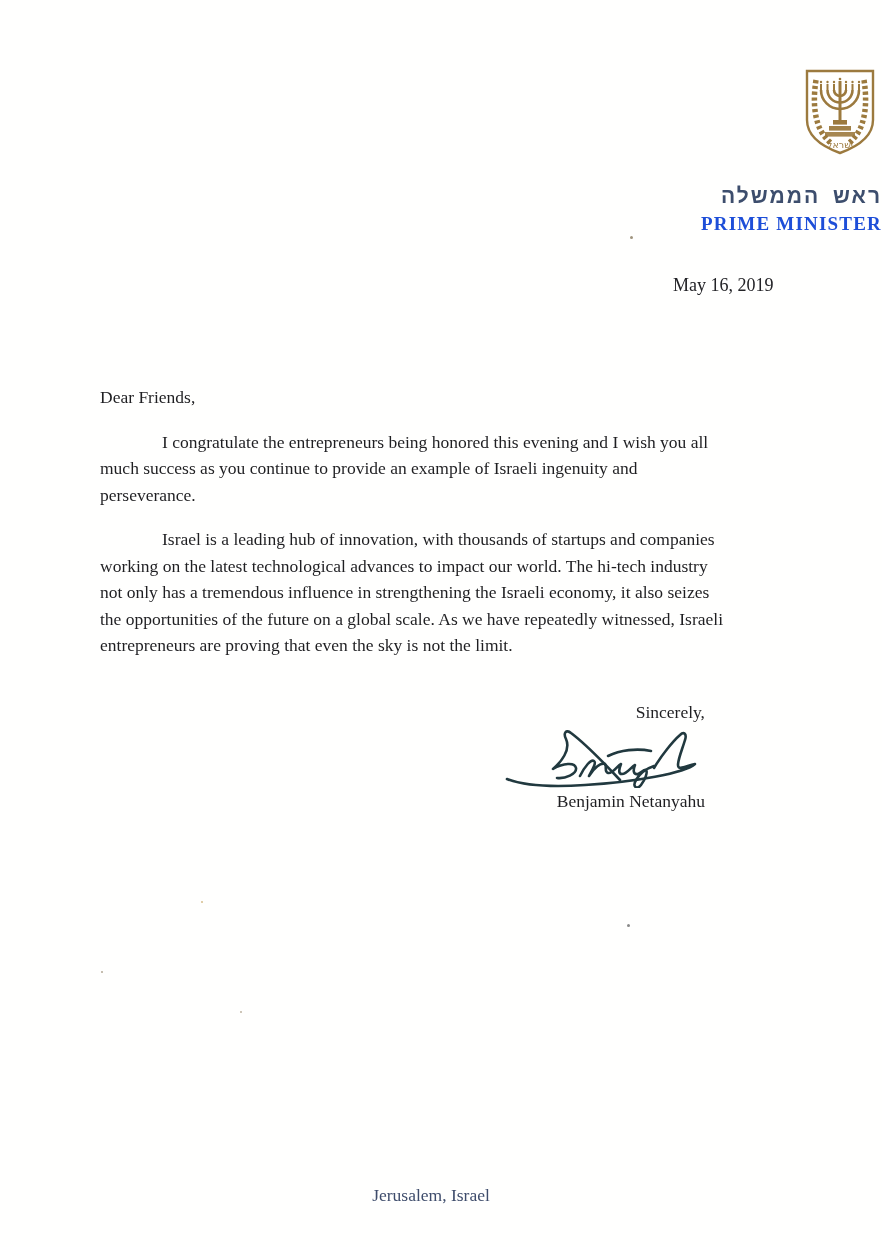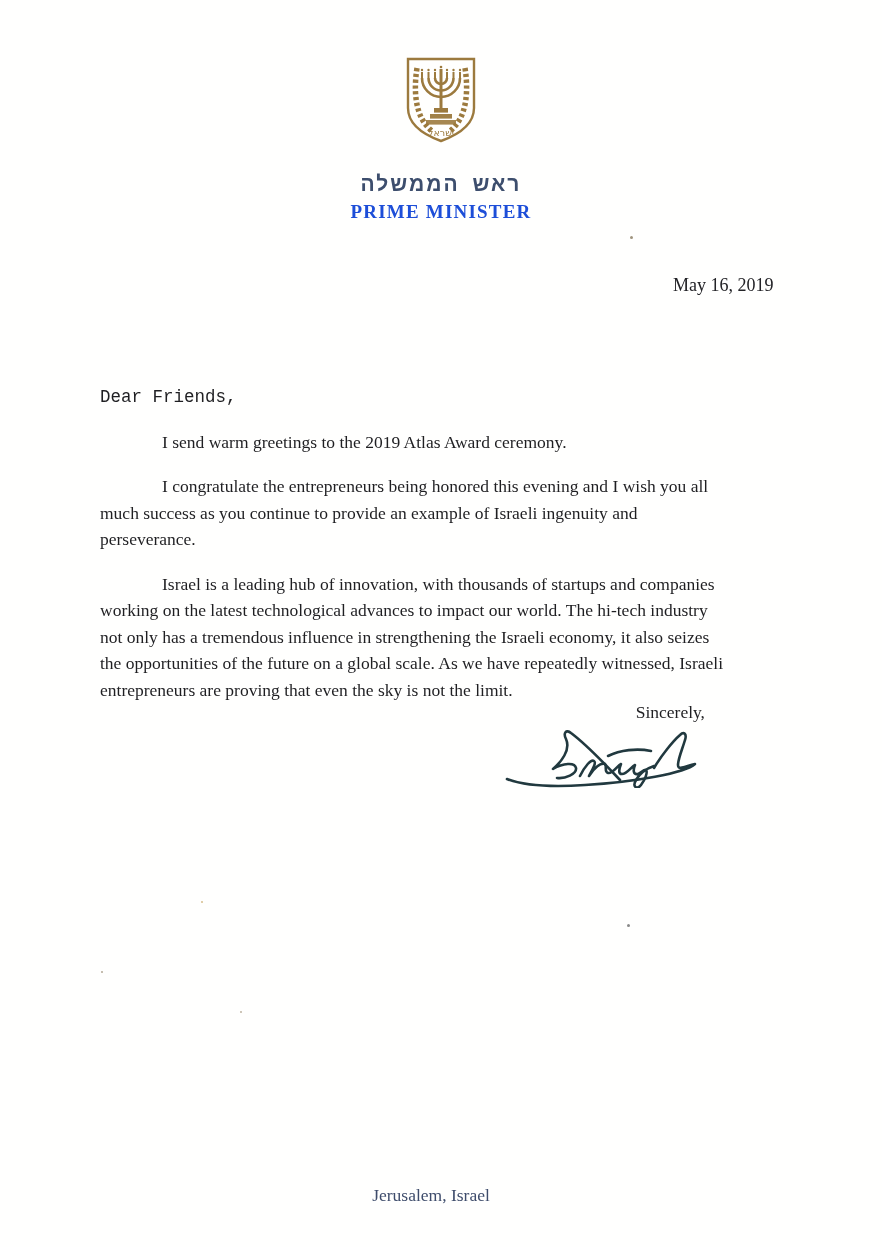--- a/index.html
+++ b/index.html
@@ -2,33 +2,33 @@
 <html><head>
 <meta charset="utf-8">
 <style>
   * { margin:0; padding:0; box-sizing:border-box; }
   html,body { background:#ffffff; }
   .page {
     position:relative; width:882px; height:1247px; background:#fffffe;
     font-family:"Liberation Serif", serif; color:#1f1f22; overflow:hidden;
   }
   
-  .letterhead { position:absolute; top:56px; left:0; width:100%; text-align:center; }
+  .letterhead { position:absolute; top:68px; left:0; width:100%; text-align:right; }
   .emblem-wrap { display:inline-block; width:84px; height:88px; }
   .hebrew-title {
     margin-top:24px; font-family:Liberation Sans, sans-serif; font-weight:bold;
     font-size:21px; letter-spacing:2px; word-spacing:5px; color:#3d4e6d;
   }
   .english-title {
     margin-top:5px; font-weight:bold; font-size:19px; letter-spacing:1.2px; color:#1d4ed8;
   }
   
   .date-line { position:absolute; left:673px; top:275px; font-size:18px; color:#232327; }
   .body-block { position:absolute; left:100px; top:384px; width:700px; font-size:17.5px; line-height:26.5px; }
-  .salutation { white-space:pre-line;font-family:Liberation Mono, monospace; }
+  .salutation { white-space:pre-line; }
   .para { margin-top:18px; text-indent:62px; white-space:pre-line; }
   
   .closing-block { position:absolute; left:505px; top:701px; font-size:17.5px; line-height:22px;text-align:right; }
   .signature-svg { display:block; margin-top:3px; }
   .signer-name { margin-top:2px; }
   
   .footer-line {
     position:absolute; top:1185px; left:0; width:100%; text-align:center;
     transform:translateX(-10px); font-size:17.5px; color:#3e4c6b;
   }
@@ -76,21 +76,20 @@
       </svg>
     </div>
     <div class="hebrew-title" dir="rtl">ראש הממשלה</div>
     <div class="english-title">PRIME MINISTER</div>
   </div>
 
   <div class="date-line">May 16, 2019</div>
 
   <div class="body-block">
     <div class="salutation">Dear Friends,</div>
-    <p class="para">I send warm greetings to the 2019 Atlas Award ceremony.</p>
     <p class="para">I congratulate the entrepreneurs being honored this evening and I wish you all
 much success as you continue to provide an example of Israeli ingenuity and
 perseverance.</p>
     <p class="para">Israel is a leading hub of innovation, with thousands of startups and companies
 working on the latest technological advances to impact our world. The hi-tech industry
 not only has a tremendous influence in strengthening the Israeli economy, it also seizes
 the opportunities of the future on a global scale. As we have repeatedly witnessed, Israeli
 entrepreneurs are proving that even the sky is not the limit.</p>
   </div>
 
@@ -101,20 +100,21 @@
 
         <path d="M115,54 C100,38 78,16 66,7 C61,3 58,7 61,13 C66,24 56,36 48,43 C58,37 70,36 71,42 C72,48 60,53 52,52"></path>
 
         <path d="M75,50 C80,40 86,33 89,35 C92,37 86,46 84,50 C89,42 96,36 100,38 C102,40 99,46 103,47 C108,48 112,40 116,38 C114,43 113,48 117,48 C122,48 126,41 130,39 C128,44 128,49 133,48 C136,47 139,43 141,44 C143,46 140,54 136,59 C132,64 127,61 131,54 C135,47 143,42 149,40"></path>
 
         <path d="M103,30 C115,24 132,22 146,25"></path>
 
         <path d="M149,42 C156,30 168,15 175,9 C179,5 182,8 180,14 C177,24 173,33 173,39 C173,45 181,40 190,38 C180,47 130,56 80,59 C50,61 20,60 2,53"></path>
       </g>
     </svg>
+    <div class="signer-name">Benjamin Netanyahu</div>
   </div>
 
   <div class="footer-line">Jerusalem, Israel</div>
 
   <div class="speck" style="left:630px;top:236px;width:3px;height:3px;background:#6b5a3a;"></div>
   <div class="speck" style="left:627px;top:924px;width:3px;height:3px;background:#4a4a4a;"></div>
   <div class="speck" style="left:101px;top:971px;width:2px;height:2px;background:#8a7a60;"></div>
   <div class="speck" style="left:240px;top:1011px;width:2px;height:2px;background:#9a8a70;"></div>
   <div class="speck" style="left:201px;top:901px;width:2px;height:2px;background:#c09a50;"></div>
 

